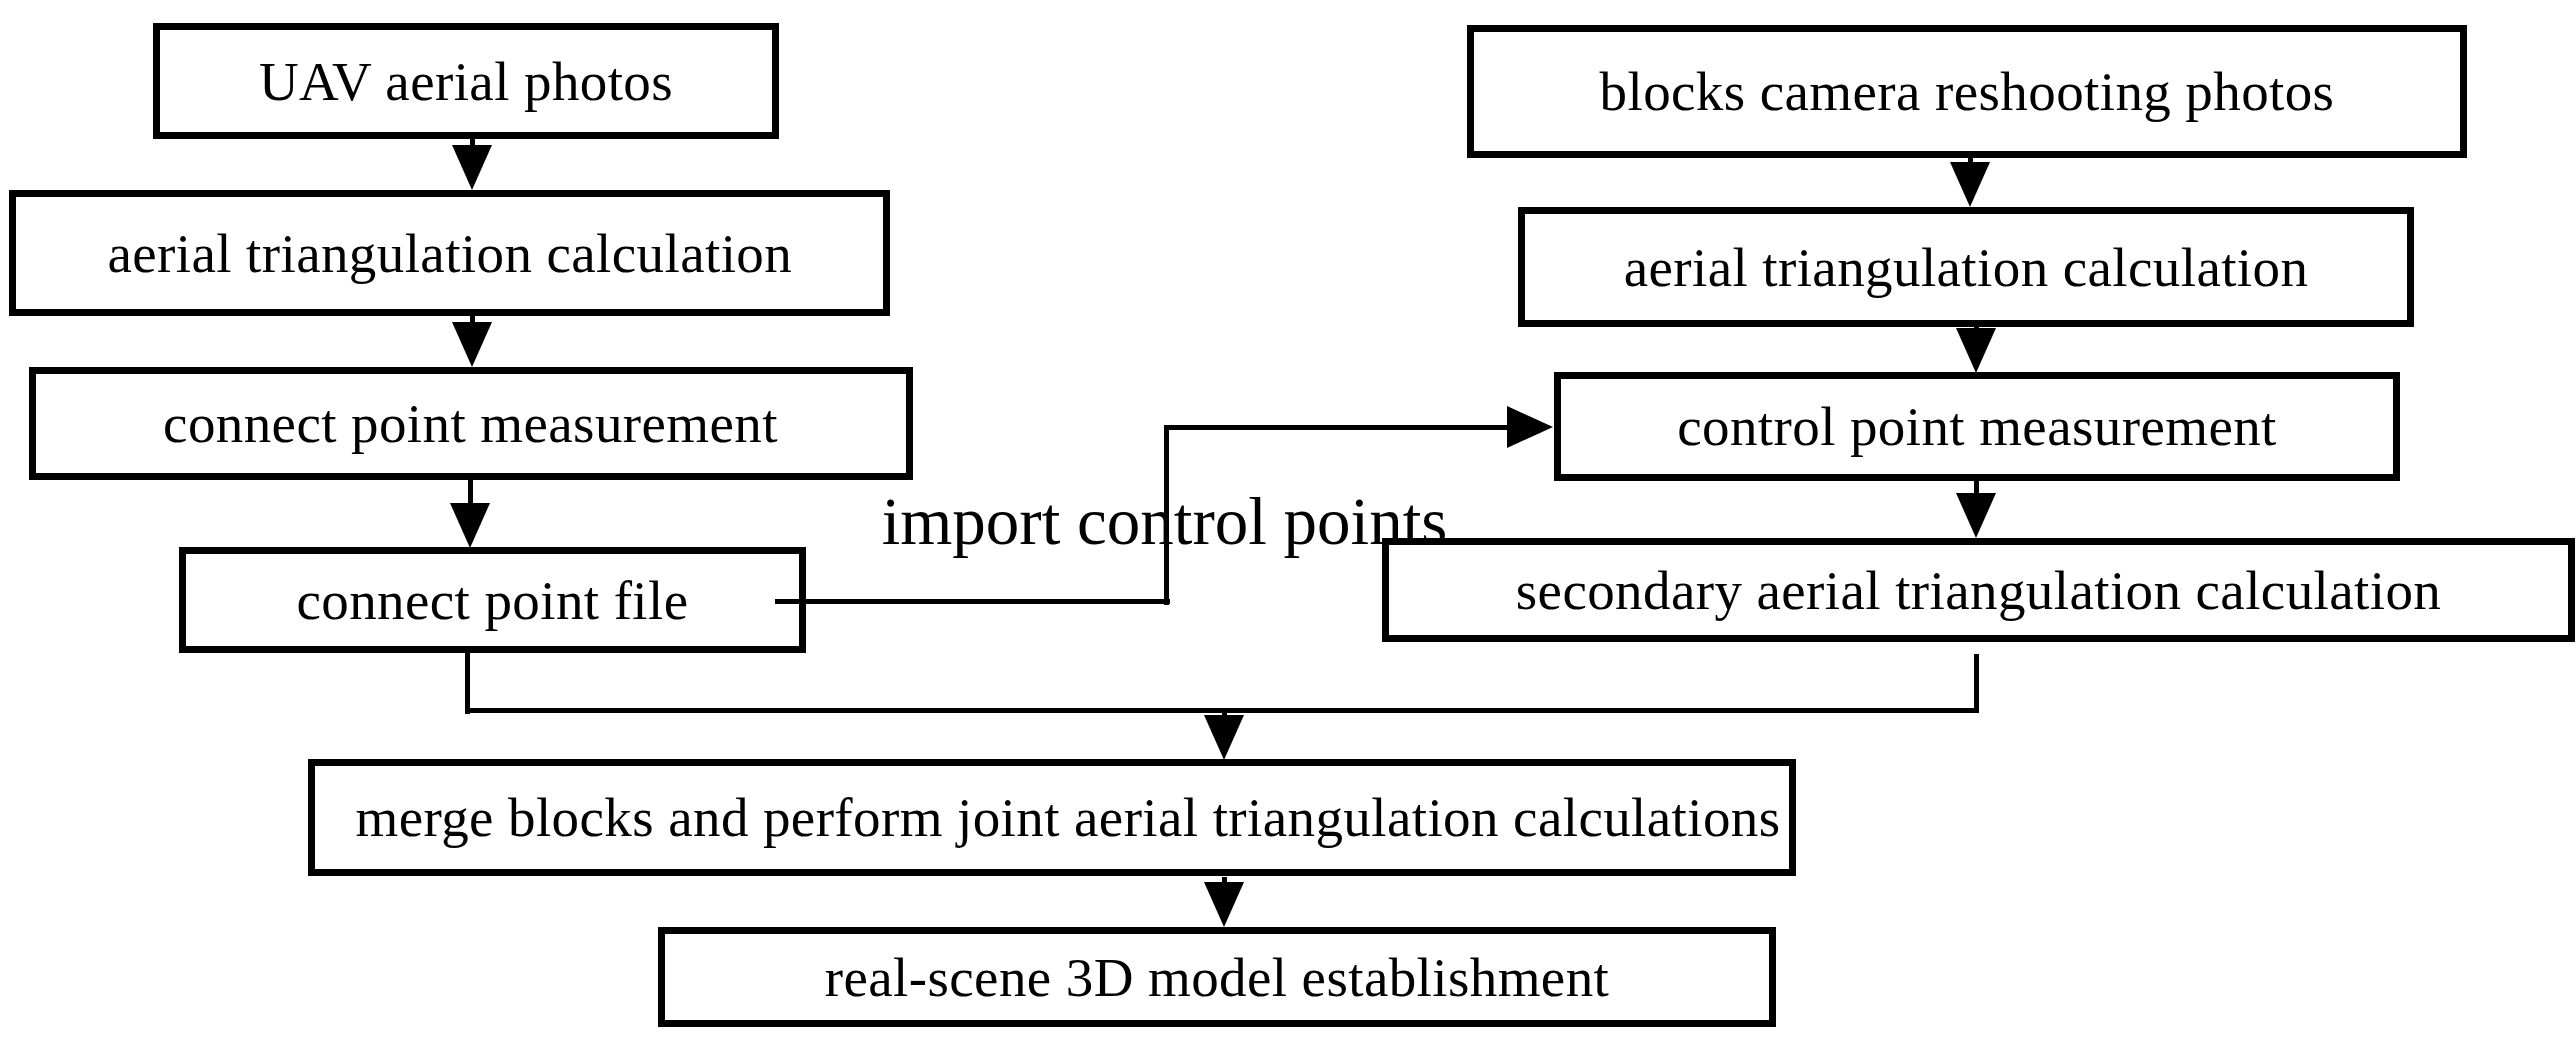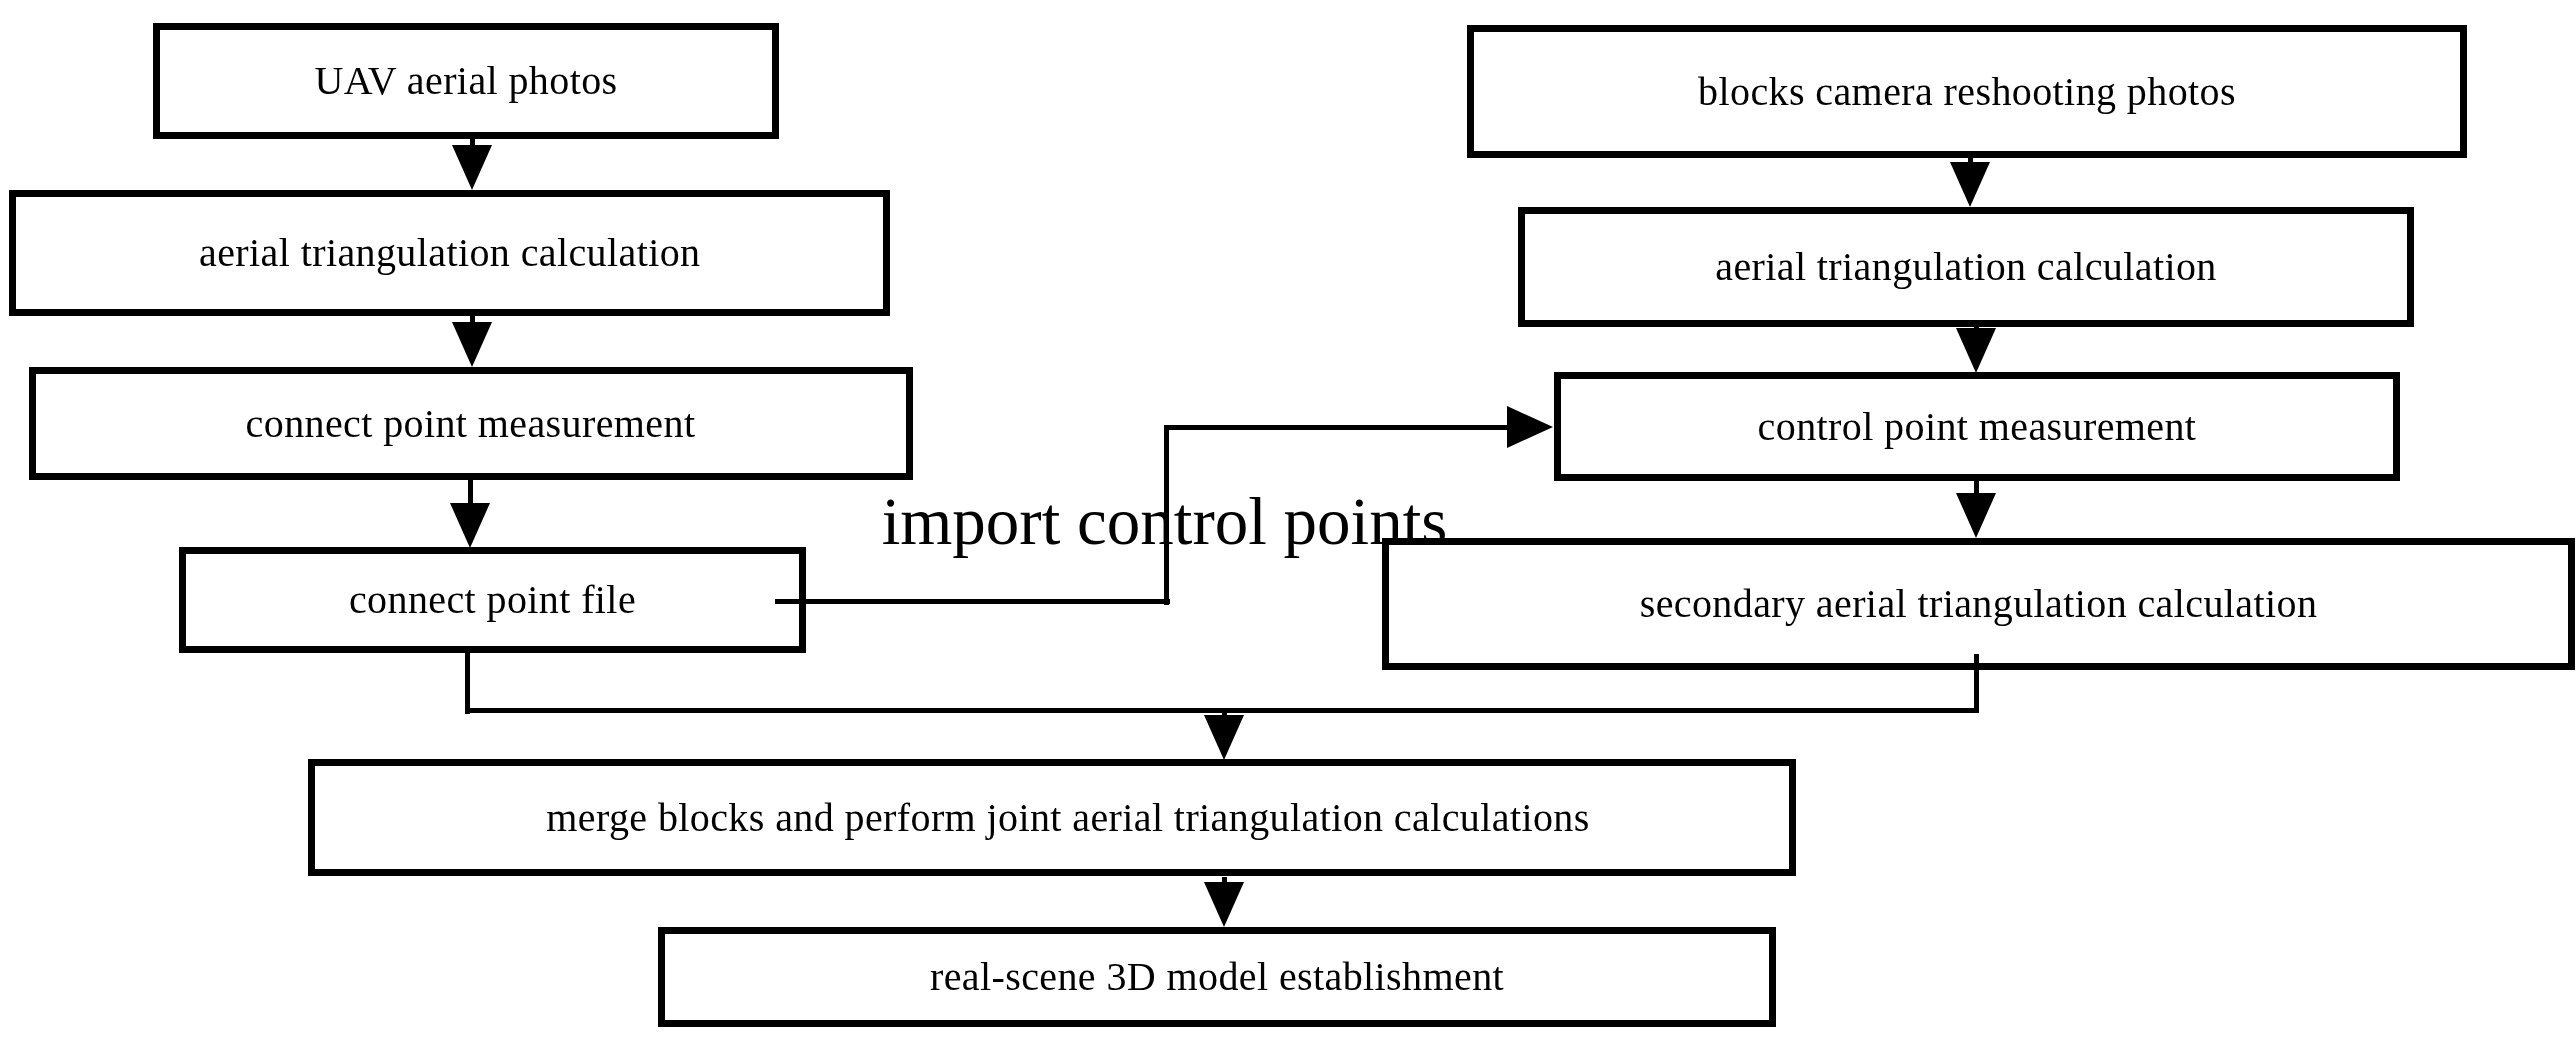--- a/index.html
+++ b/index.html
@@ -18,21 +18,21 @@
   .node {
     position: absolute;
     box-sizing: border-box;
     border: 7.7px solid #000000;
     background: #ffffff;
     color: #000000;
     display: flex;
     align-items: center;
     justify-content: center;
     text-align: center;
-    font-size: 40px;
+    font-size: 55px;
     letter-spacing: 0.4px;
     white-space: nowrap;
     line-height: 1;
   }
   .line {
     position: absolute;
     background: #000000;
   }
   .ah-down {
     position: absolute;
@@ -72,21 +72,21 @@
   <div class="node" style="left:28.5px; top:367px; width:884px; height:113px;text-align:right;">connect point measurement</div>
 
   <div class="node" style="left:154px; top:547px; width:627px; height:106px;margin-left:25px;">connect point file</div>
 
   <div class="node" style="left:1467px; top:25px; width:1000px; height:133px;">blocks camera reshooting photos</div>
 
   <div class="node" style="left:1518px; top:207px; width:896px; height:120px;">aerial triangulation calculation</div>
 
   <div class="node" style="left:1554px; top:372px; width:846px; height:109px;">control point measurement</div>
 
-  <div class="node" style="left:1382px; top:538px; width:1193px; height:132px;">secondary aerial triangulation calculation</div>
+  <div class="node" style="left:1382px; top:538px; width:1193px; height:104px;">secondary aerial triangulation calculation</div>
 
   <div class="node" style="left:308px; top:759px; width:1488px; height:117px;padding-left:32px;">merge blocks and perform joint aerial triangulation calculations</div>
 
   <div class="node" style="left:658px; top:927px; width:1118px; height:100px;">real-scene 3D model establishment</div>
 
   <div class="line" style="left:470px; top:137px; width:5.4px; height:18.5px;"></div>
   <div class="ah-down" style="left:452px; top:145px;"></div>
 
   <div class="line" style="left:470px; top:315px; width:5.4px; height:18.5px;"></div>
   <div class="ah-down" style="left:452px; top:322px;"></div>

